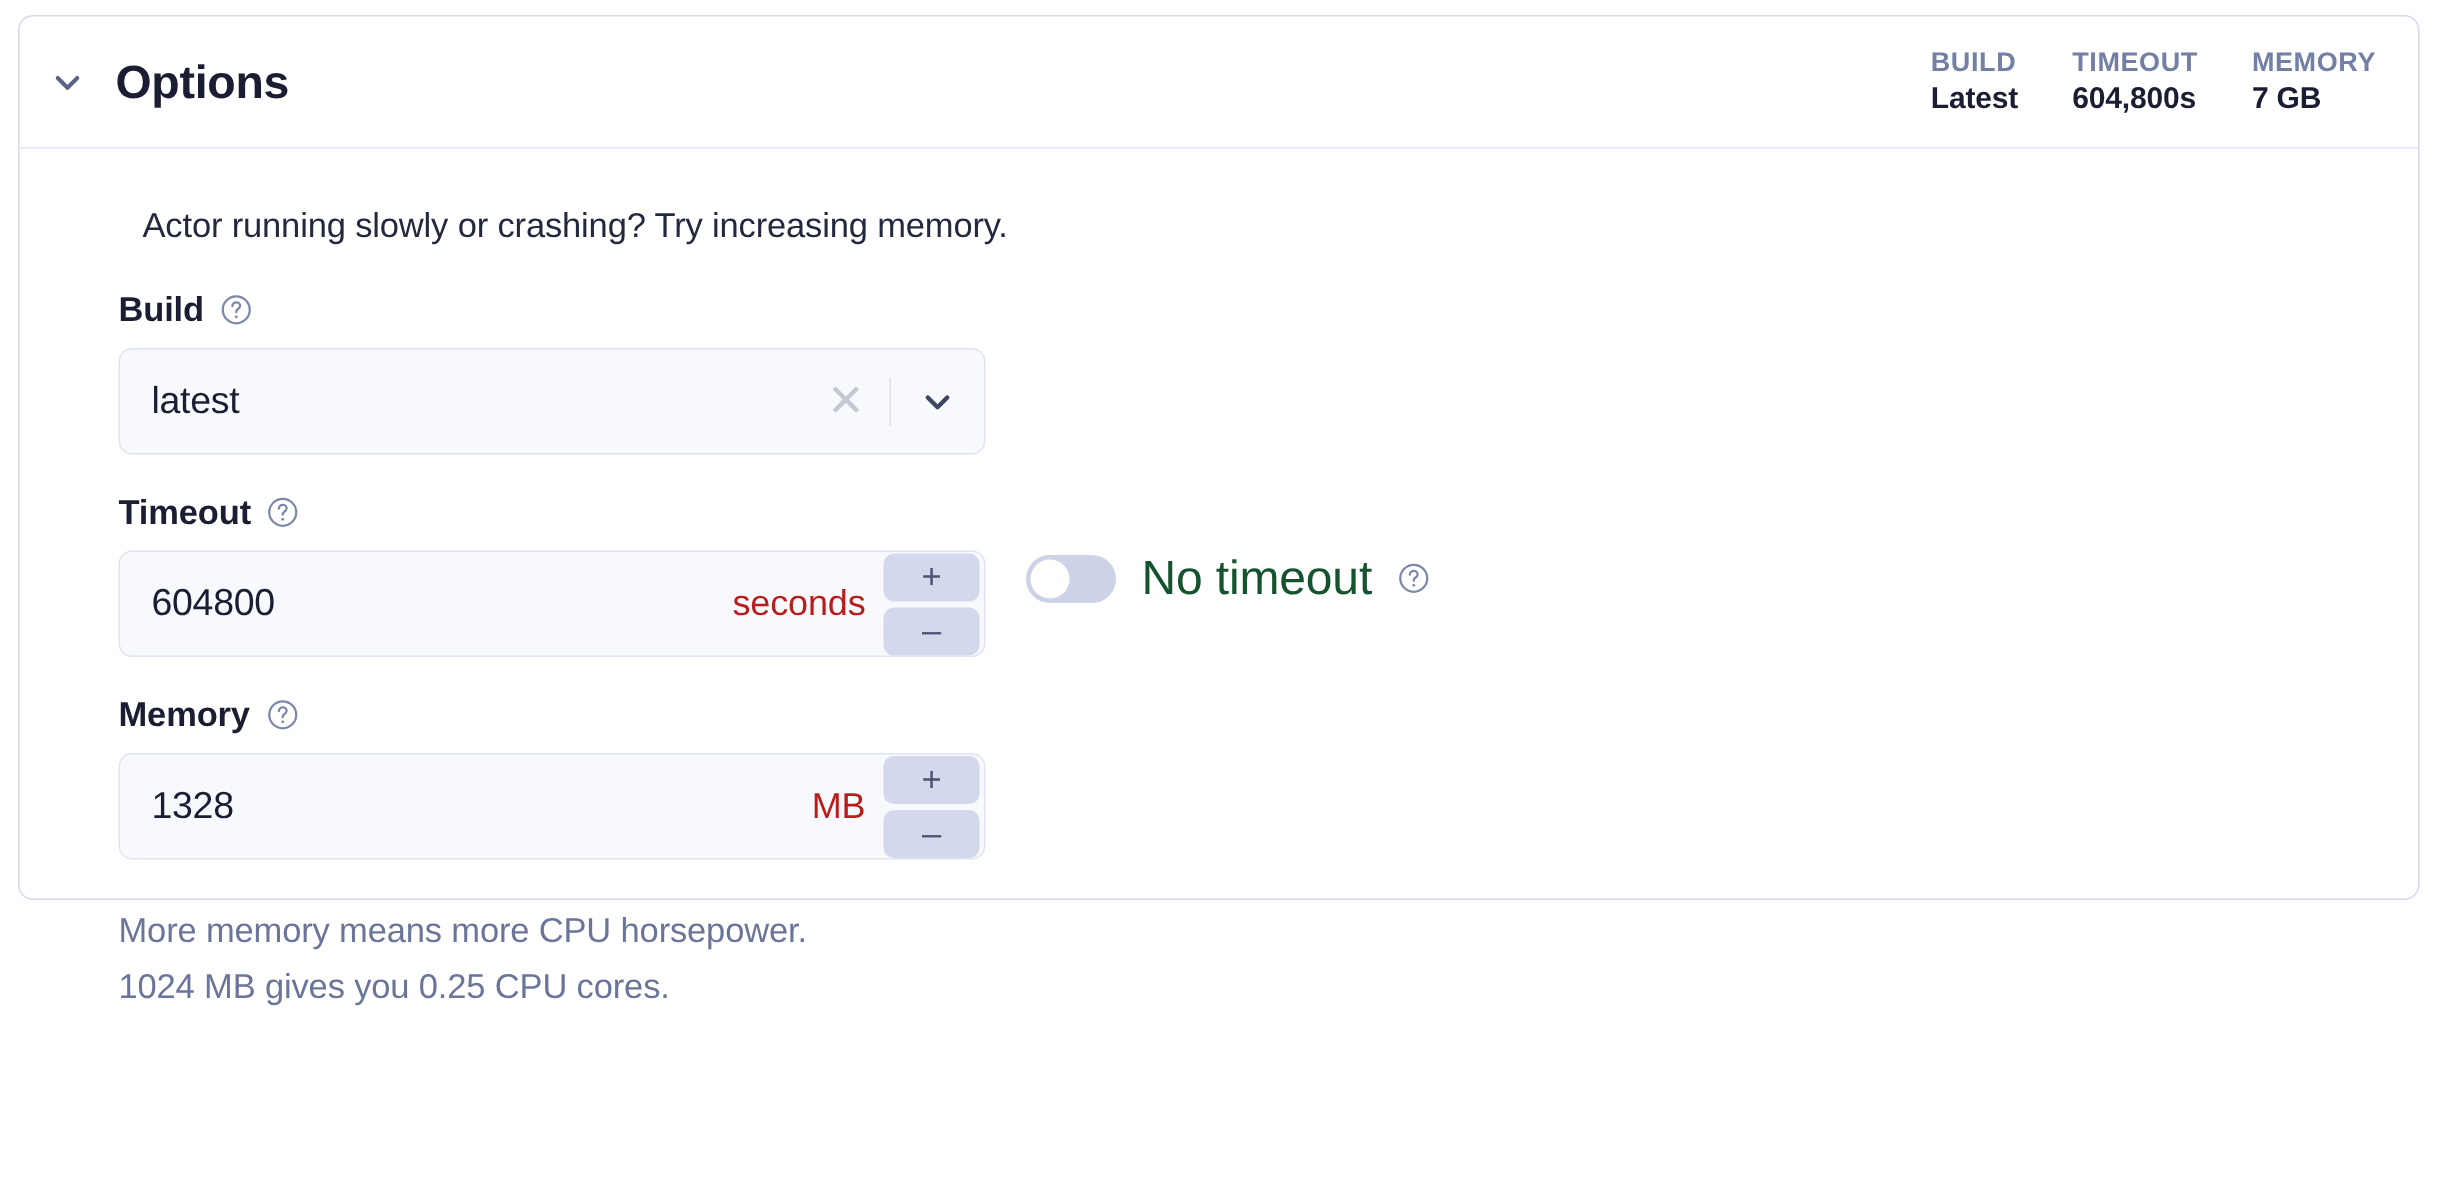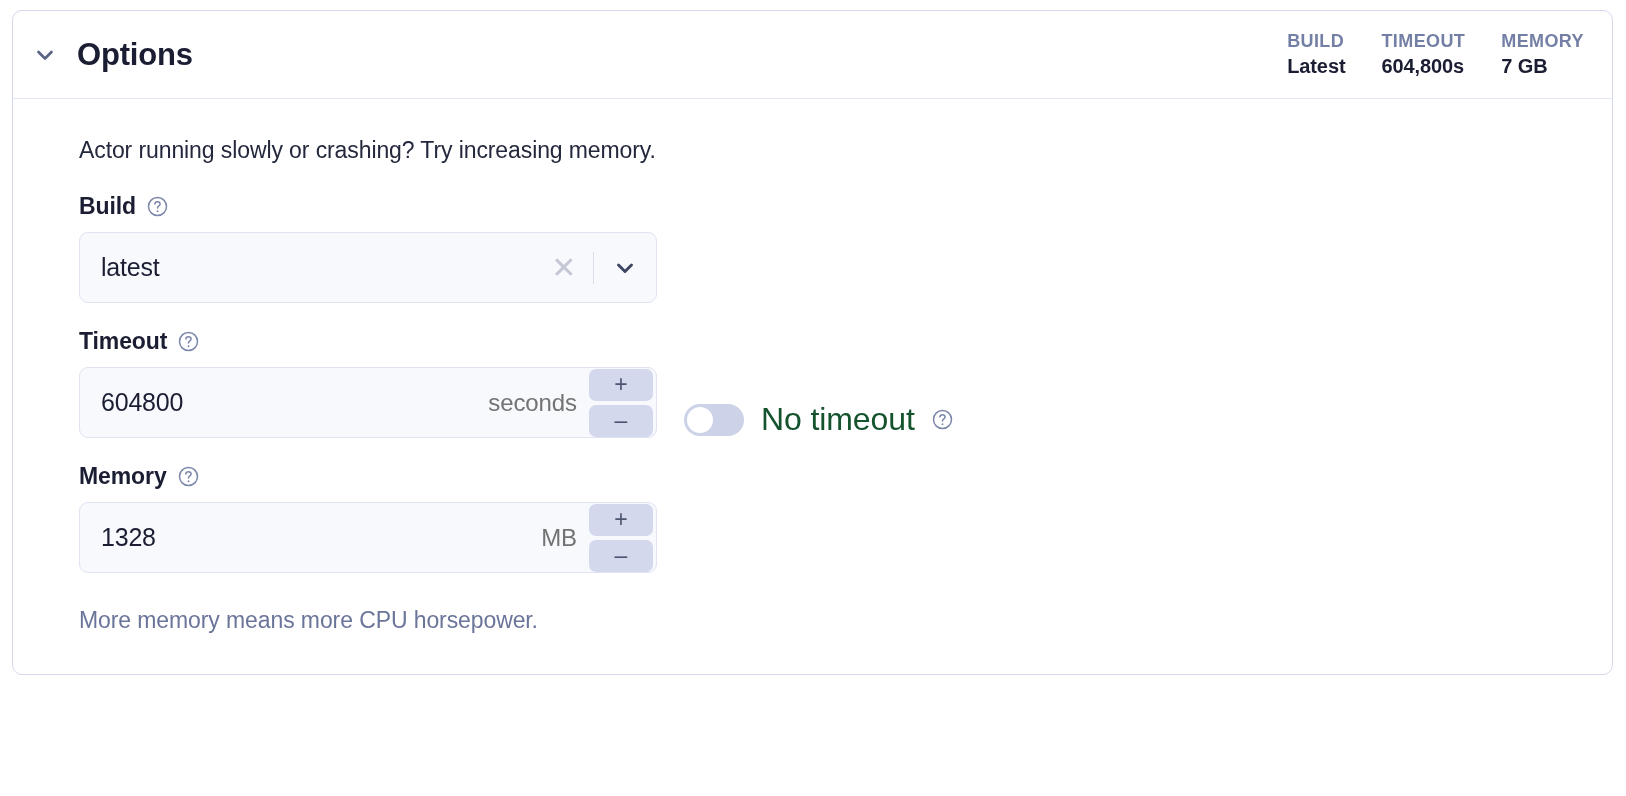--- a/index.html
+++ b/index.html
@@ -11,21 +11,21 @@
     font-family: "Liberation Sans", sans-serif;
     -webkit-font-smoothing: antialiased;
     overflow: hidden;
   }
 
   .options-card {
     position: absolute;
     left: 12px;
     top: 10px;
     width: 1601px;
-    height: 665px;
+    height: 590px;
     background: #ffffff;
     border: 1.5px solid #d5d9ed;
     border-radius: 10px;
   }
 
   
   .card-header {
     height: 88px;
     border-bottom: 1.5px solid #e2e6f3;
     display: flex;
@@ -86,20 +86,21 @@
   
   .card-body {
     padding: 38px 0 0 66px;
   }
 
   .intro-text {
     font-size: 23px;
     color: #24283c;
     margin-bottom: 29px;
     letter-spacing: -0.1px;
+    margin-left: 16px;
   }
 
   .field-label-row {
     display: flex;
     align-items: center;
     gap: 11px;
     margin-bottom: 12px;
   }
   .field-label {
     font-size: 23px;
@@ -136,21 +137,21 @@
     color: #1b1e33;
     padding-left: 21px;
     letter-spacing: -0.2px;
     flex: 1 1 auto;
     white-space: nowrap;
     overflow: hidden;
   }
 
   .input-suffix {
     font-size: 24px;
-    color: #737373;
+    color: #b91c1c;
     letter-spacing: -0.1px;
     padding-right: 12px;
     white-space: nowrap;
   }
 
   
   .select-clear {
     font-size: 30px;
     color: #c4c8d4;
     padding: 0 16px 0 10px;
@@ -195,21 +196,21 @@
     display: flex;
     align-items: center;
     justify-content: center;
     cursor: pointer;
     font-family: "Liberation Sans", sans-serif;
   }
 
   
   .timeout-row {
     display: flex;
-    align-items: flex-end;
+    align-items: flex-start;
     gap: 27px;
   }
 
   .toggle-group {
     display: flex;
     align-items: center;
     gap: 17px;
   }
 
   .toggle-switch {
@@ -360,17 +361,18 @@
         <span class="input-value">1328</span>
         <span class="input-suffix">MB</span>
         <span class="stepper">
           <button class="stepper-btn">+</button>
           <button class="stepper-btn">–</button>
         </span>
       </div>
 
       <div class="helper-text">
         <div>More memory means more CPU horsepower.</div>
+        <div>1024 MB gives you 0.25 CPU cores.</div>
       </div>
     </div>
 
   </div>
 </div>
 
 </body></html>

